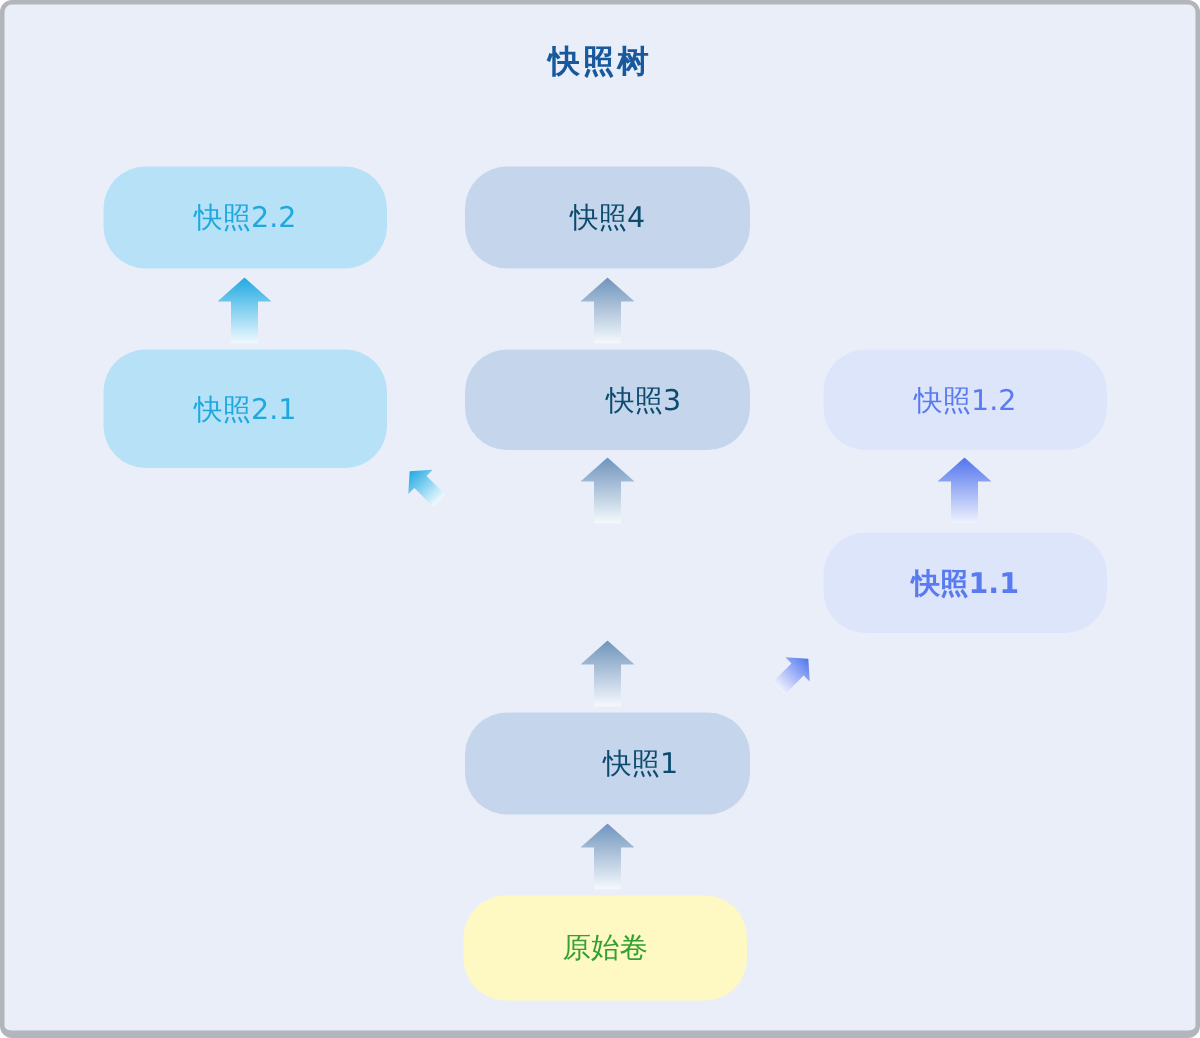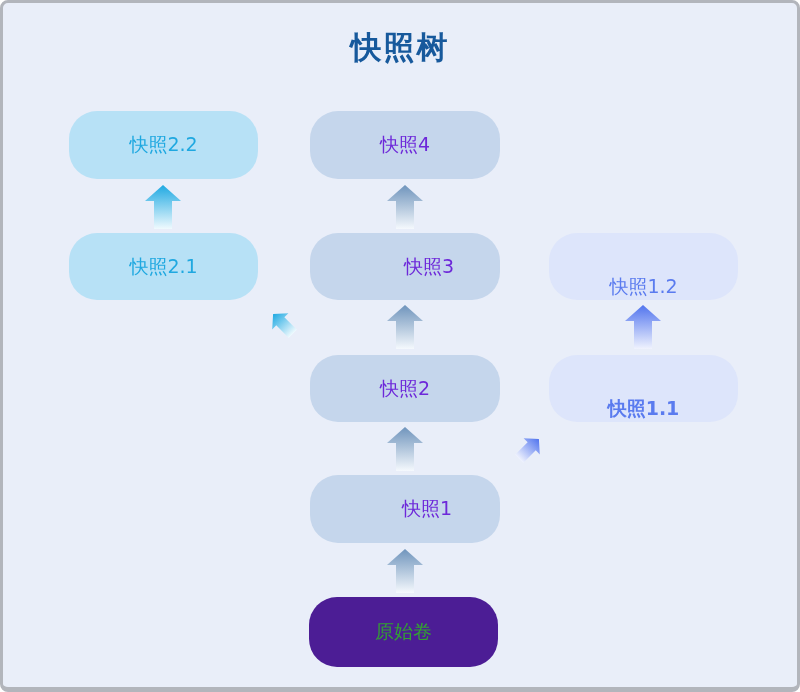--- a/index.html
+++ b/index.html
@@ -16,46 +16,46 @@
     font-family: "DejaVu Sans", "Liberation Sans", sans-serif;
     overflow: hidden;
   }
 
   .title {
     position: absolute;
     left: 0; right: 0;
     top: 24px;
     margin: 0;
     text-align: center;
-    font-size: 31px;
+    font-size: 21px;
     font-weight: bold;
     color: #17599c;
     letter-spacing: 2px;
   }
 
   .box {
     position: absolute;
     display: flex;
     align-items: center;
     justify-content: center;
     font-size: 19px;
     border-radius: 28px;
   }
 
   
-  .box-main   { background: #c5d6ec; color: #6d28d9; }
+  .box-main   { background: #c5d6ec; color: #0c4a6e; }
   
   .box-cyan   { background: #b7e1f6; color: #1fa8e0; }
   
-  .box-lav    { background: #dde5fb; color: #5a7bef; align-items: flex-end; }
+  .box-lav    { background: #dde5fb; color: #5a7bef; }
   
-  .box-green  { background: #4c1d95; color: #33a033; }
+  .box-green  { background: #fef9c3; color: #33a033; }
 
   .pos-s2_2   { left: 66px;  top: 108px; width: 189px; height: 68px; }
-  .pos-s2_1   { left: 66px;  top: 230px; width: 189px; height: 67px; }
+  .pos-s2_1   { left: 66px;  top: 230px; width: 189px; height: 79px; }
   .pos-s4     { left: 307px; top: 108px; width: 190px; height: 68px; }
   .pos-s3     { left: 307px; top: 230px; width: 190px; height: 67px; padding-left: 48px; }
   .pos-s2     { left: 307px; top: 352px; width: 190px; height: 67px; }
   .pos-s1     { left: 307px; top: 472px; width: 190px; height: 68px; padding-left: 44px; }
   .pos-origin { left: 306px; top: 594px; width: 189px; height: 70px; }
   .pos-s1_2   { left: 546px; top: 230px; width: 189px; height: 67px; }
   .pos-s1_1   { left: 546px; top: 352px; width: 189px; height: 67px; font-weight: bold; }
 
   .arrow { position: absolute; }
   .a-origin-s1 { left: 384px; top: 546px; }
@@ -98,23 +98,20 @@
   </div>
   <div class="box box-cyan pos-s2_1">
     <span>快照2.1</span>
   </div>
   <div class="box box-main pos-s4">
     <span>快照4</span>
   </div>
   <div class="box box-main pos-s3">
     <span>快照3</span>
   </div>
-  <div class="box box-main pos-s2">
-    <span>快照2</span>
-  </div>
   <div class="box box-main pos-s1">
     <span>快照1</span>
   </div>
   <div class="box box-green pos-origin">
     <span>原始卷</span>
   </div>
   <div class="box box-lav pos-s1_2">
     <span>快照1.2</span>
   </div>
   <div class="box box-lav pos-s1_1">

